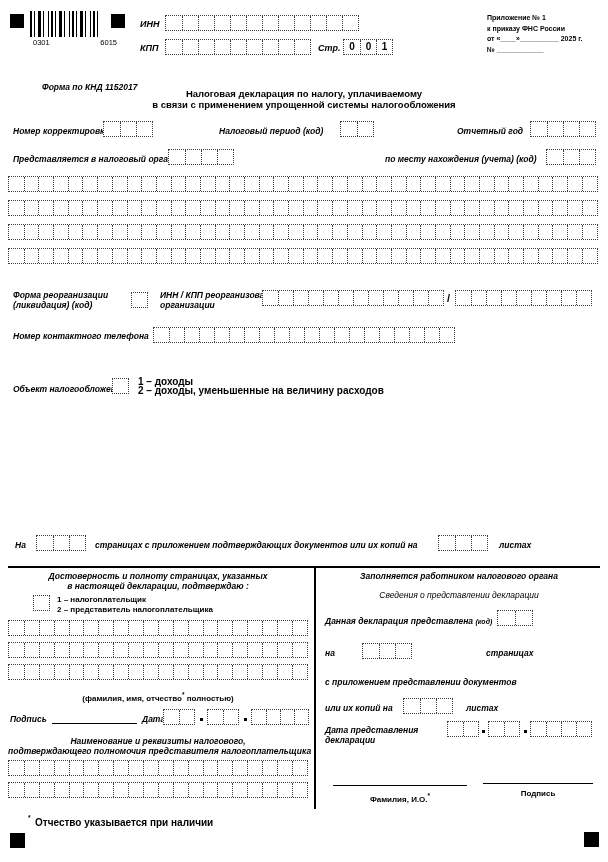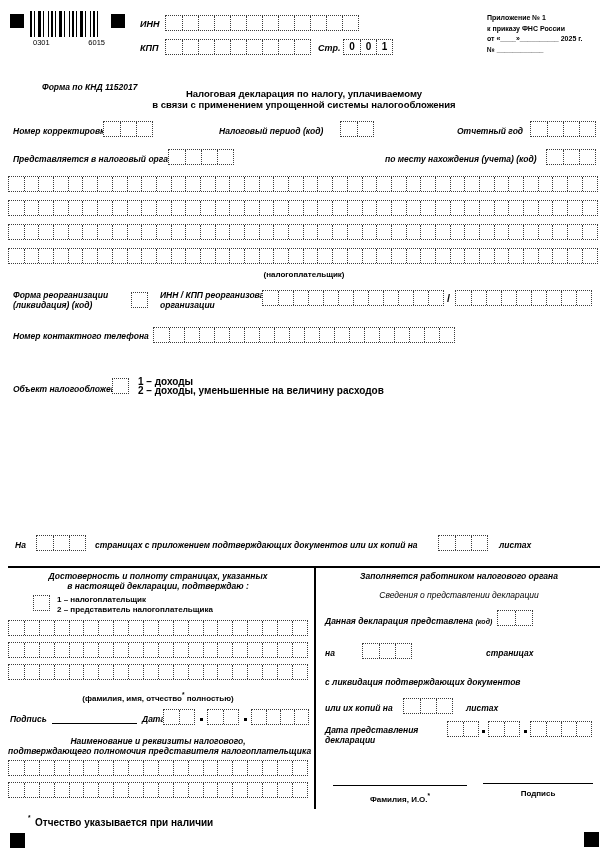--- a/index.html
+++ b/index.html
@@ -32,21 +32,21 @@
         #000 18px 19px, #fff 19px 21px); }
   .bdigits { display:flex; justify-content:space-between; font-size:7.5px; font-weight:400; }
 </style>
 </head>
 <body>
 
 <div class="page">
 
   <div class="abs sq" style="left:10px;top:14px;"></div>
   <div class="abs barcode" style="left:30px;top:11px;width:70px;height:26px;"></div>
-  <div class="abs bdigits" style="left:33px;top:38px;width:72px;">
+  <div class="abs bdigits" style="left:33px;top:38px;width:84px;">
     <span>0301</span>
     <span>6015</span>
   </div>
   <div class="abs sq" style="left:111px;top:14px;"></div>
 
   <div class="abs lbl" style="left:140px;top:19px;font-size:9px;">ИНН</div>
   <div class="abs cg" style="left:165px;top:15px;--cw:16px;">
       <span class="cell"></span>
       <span class="cell"></span>
       <span class="cell"></span>
@@ -286,21 +286,20 @@
       <span class="cell"></span>
       <span class="cell"></span>
       <span class="cell"></span>
       <span class="cell"></span>
       <span class="cell"></span>
       <span class="cell"></span>
       <span class="cell"></span>
       <span class="cell"></span>
       <span class="cell"></span>
     </div>
-  <div class="abs ctr lbl8" style="left:0;top:270px;width:608px;">(налогоплательщик)</div>
 
   <div class="abs" style="left:13px;top:290px;">
     <div class="lbl">Форма реорганизации</div>
     <div class="lbl">(ликвидация) (код)</div>
   </div>
   <div class="abs cg" style="left:131px;top:292px;--cw:15px;">
       <span class="cell"></span>
     </div>
   <div class="abs" style="left:160px;top:290px;">
     <div class="lbl">ИНН / КПП реорганизованной</div>
@@ -546,21 +545,21 @@
     </div>
 
   <div class="abs lbl" style="left:325px;top:648px;">на</div>
   <div class="abs cg" style="left:362px;top:643px;">
       <span class="cell"></span>
       <span class="cell"></span>
       <span class="cell"></span>
     </div>
   <div class="abs lbl" style="left:447px;top:648px;margin-left:39px;">страницах</div>
 
-  <div class="abs lbl" style="left:325px;top:677px;">с ликвидация подтверждающих документов</div>
+  <div class="abs lbl" style="left:325px;top:677px;">с приложением представлении документов</div>
 
   <div class="abs lbl" style="left:325px;top:703px;">или их копий на</div>
   <div class="abs cg" style="left:403px;top:698px;">
       <span class="cell"></span>
       <span class="cell"></span>
       <span class="cell"></span>
     </div>
   <div class="abs lbl" style="left:466px;top:703px;">листах</div>
 
   <div class="abs" style="left:325px;top:725px;">

